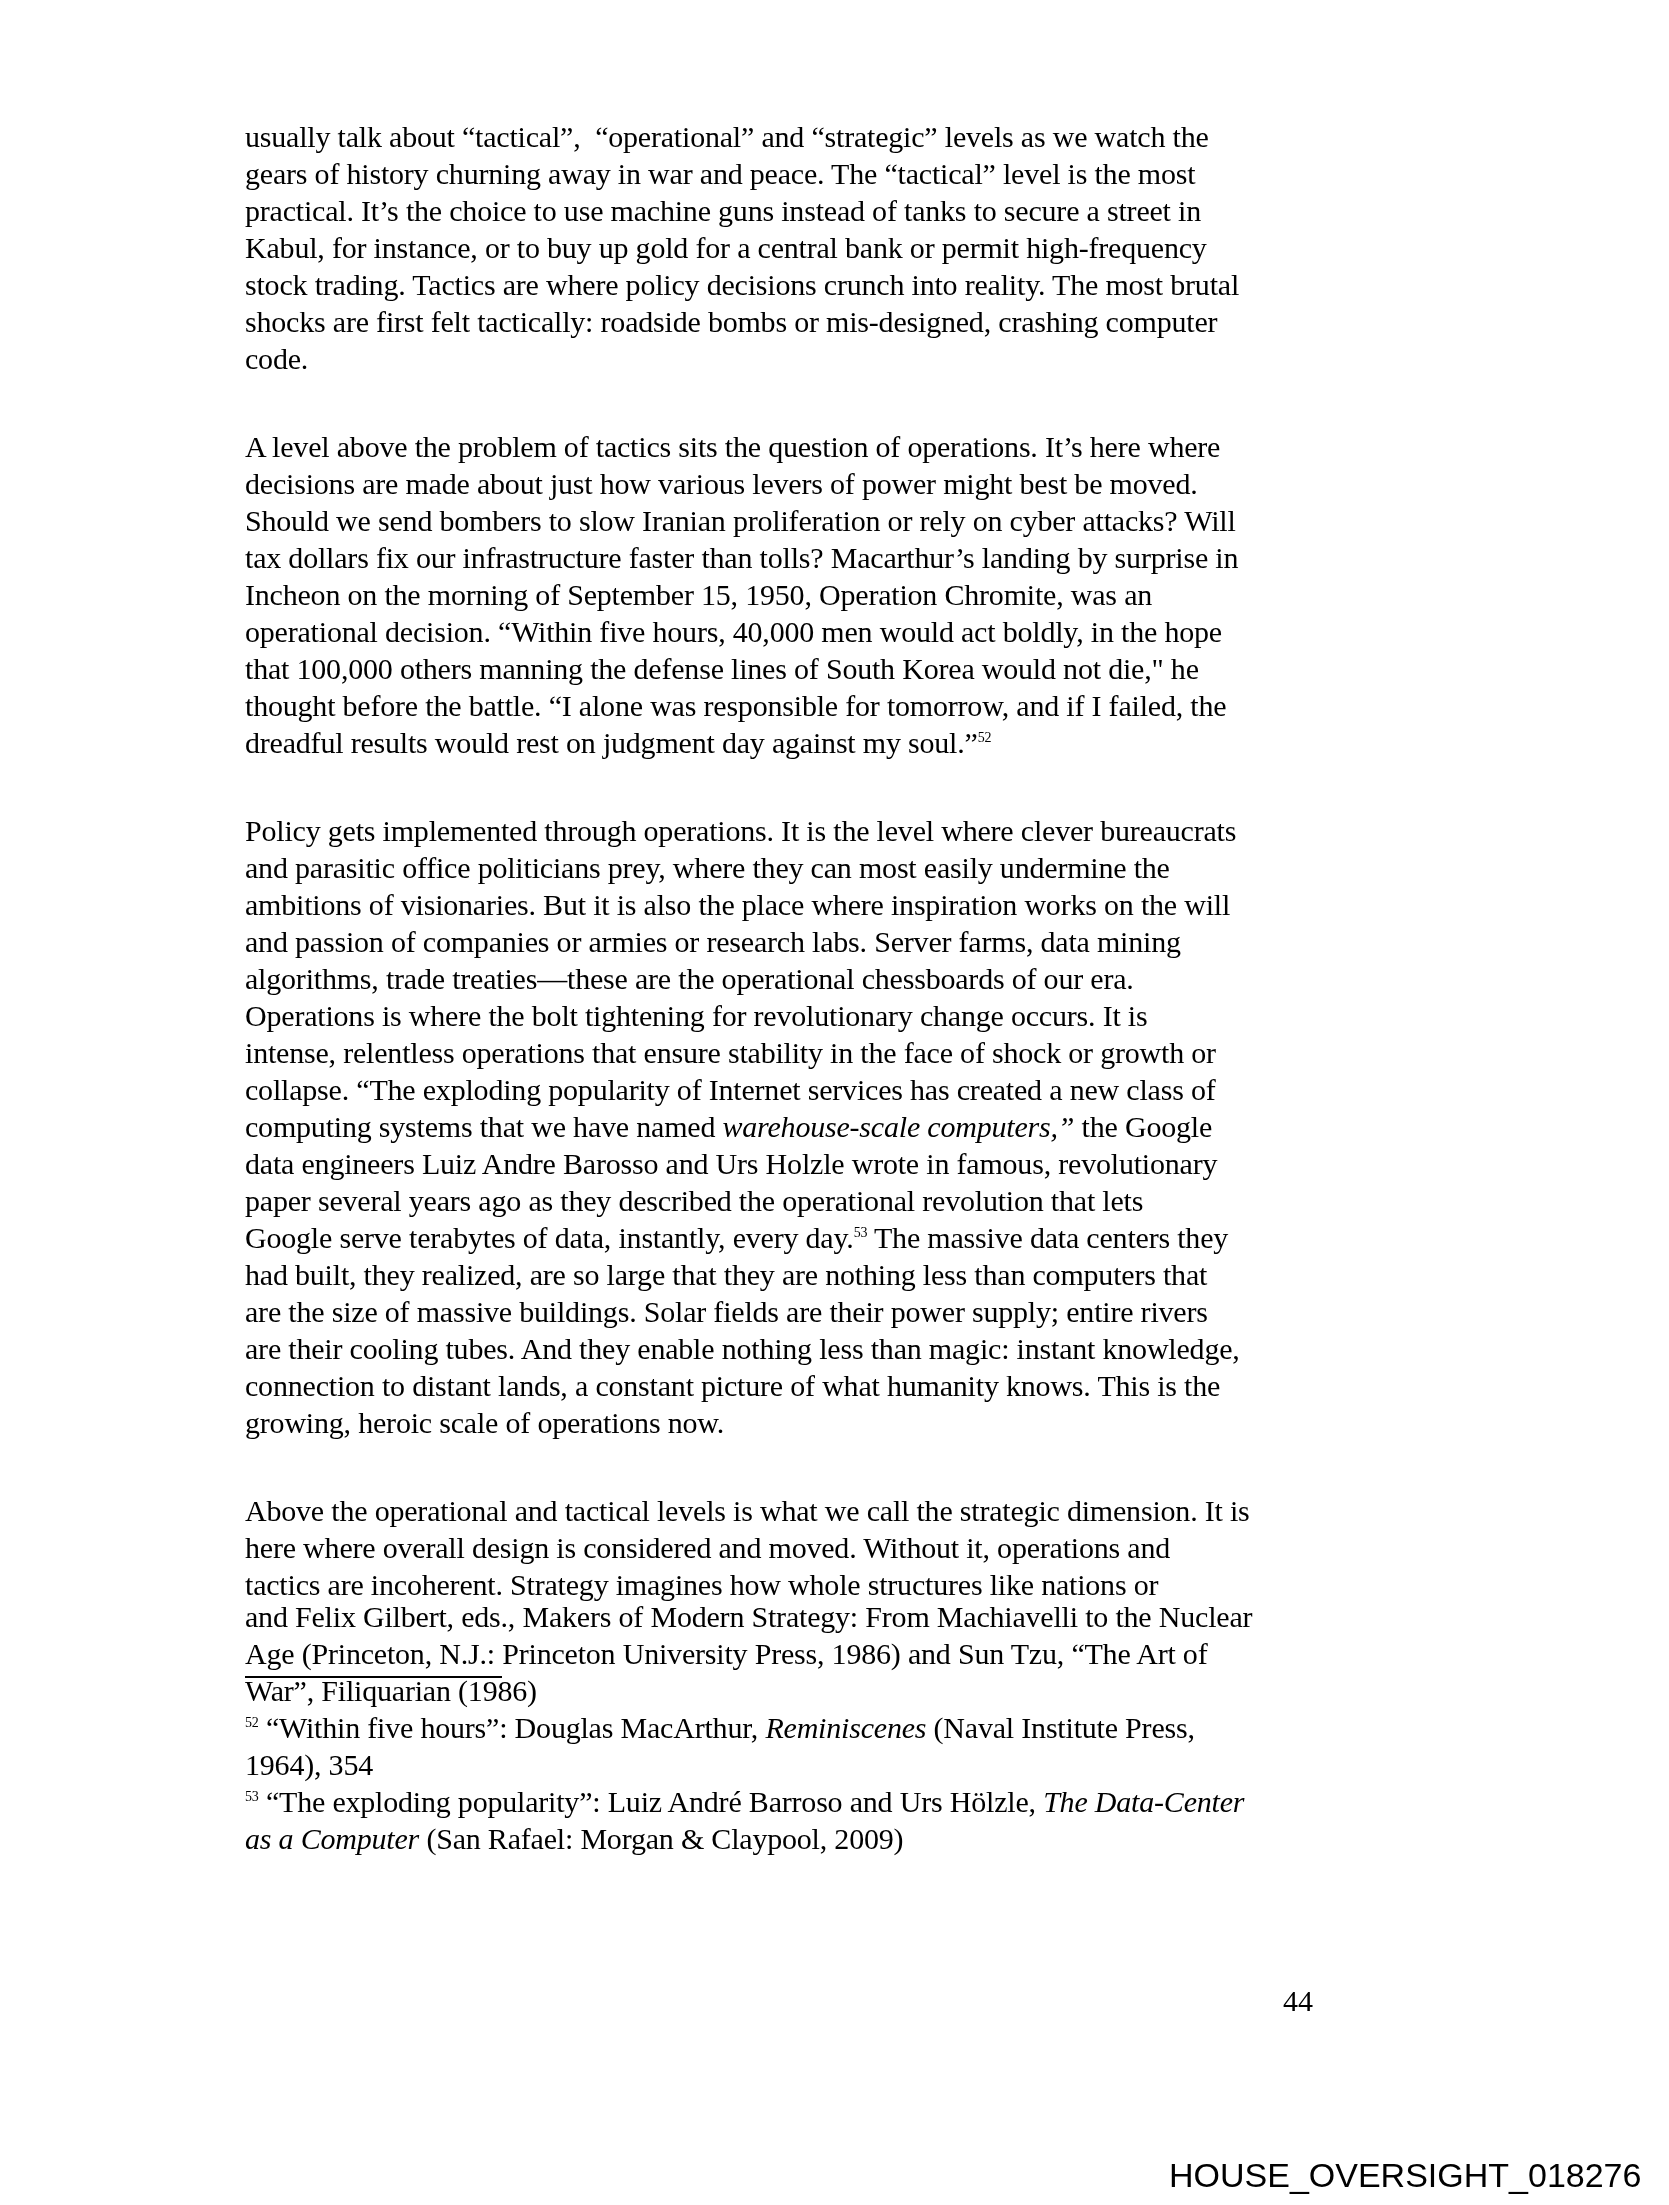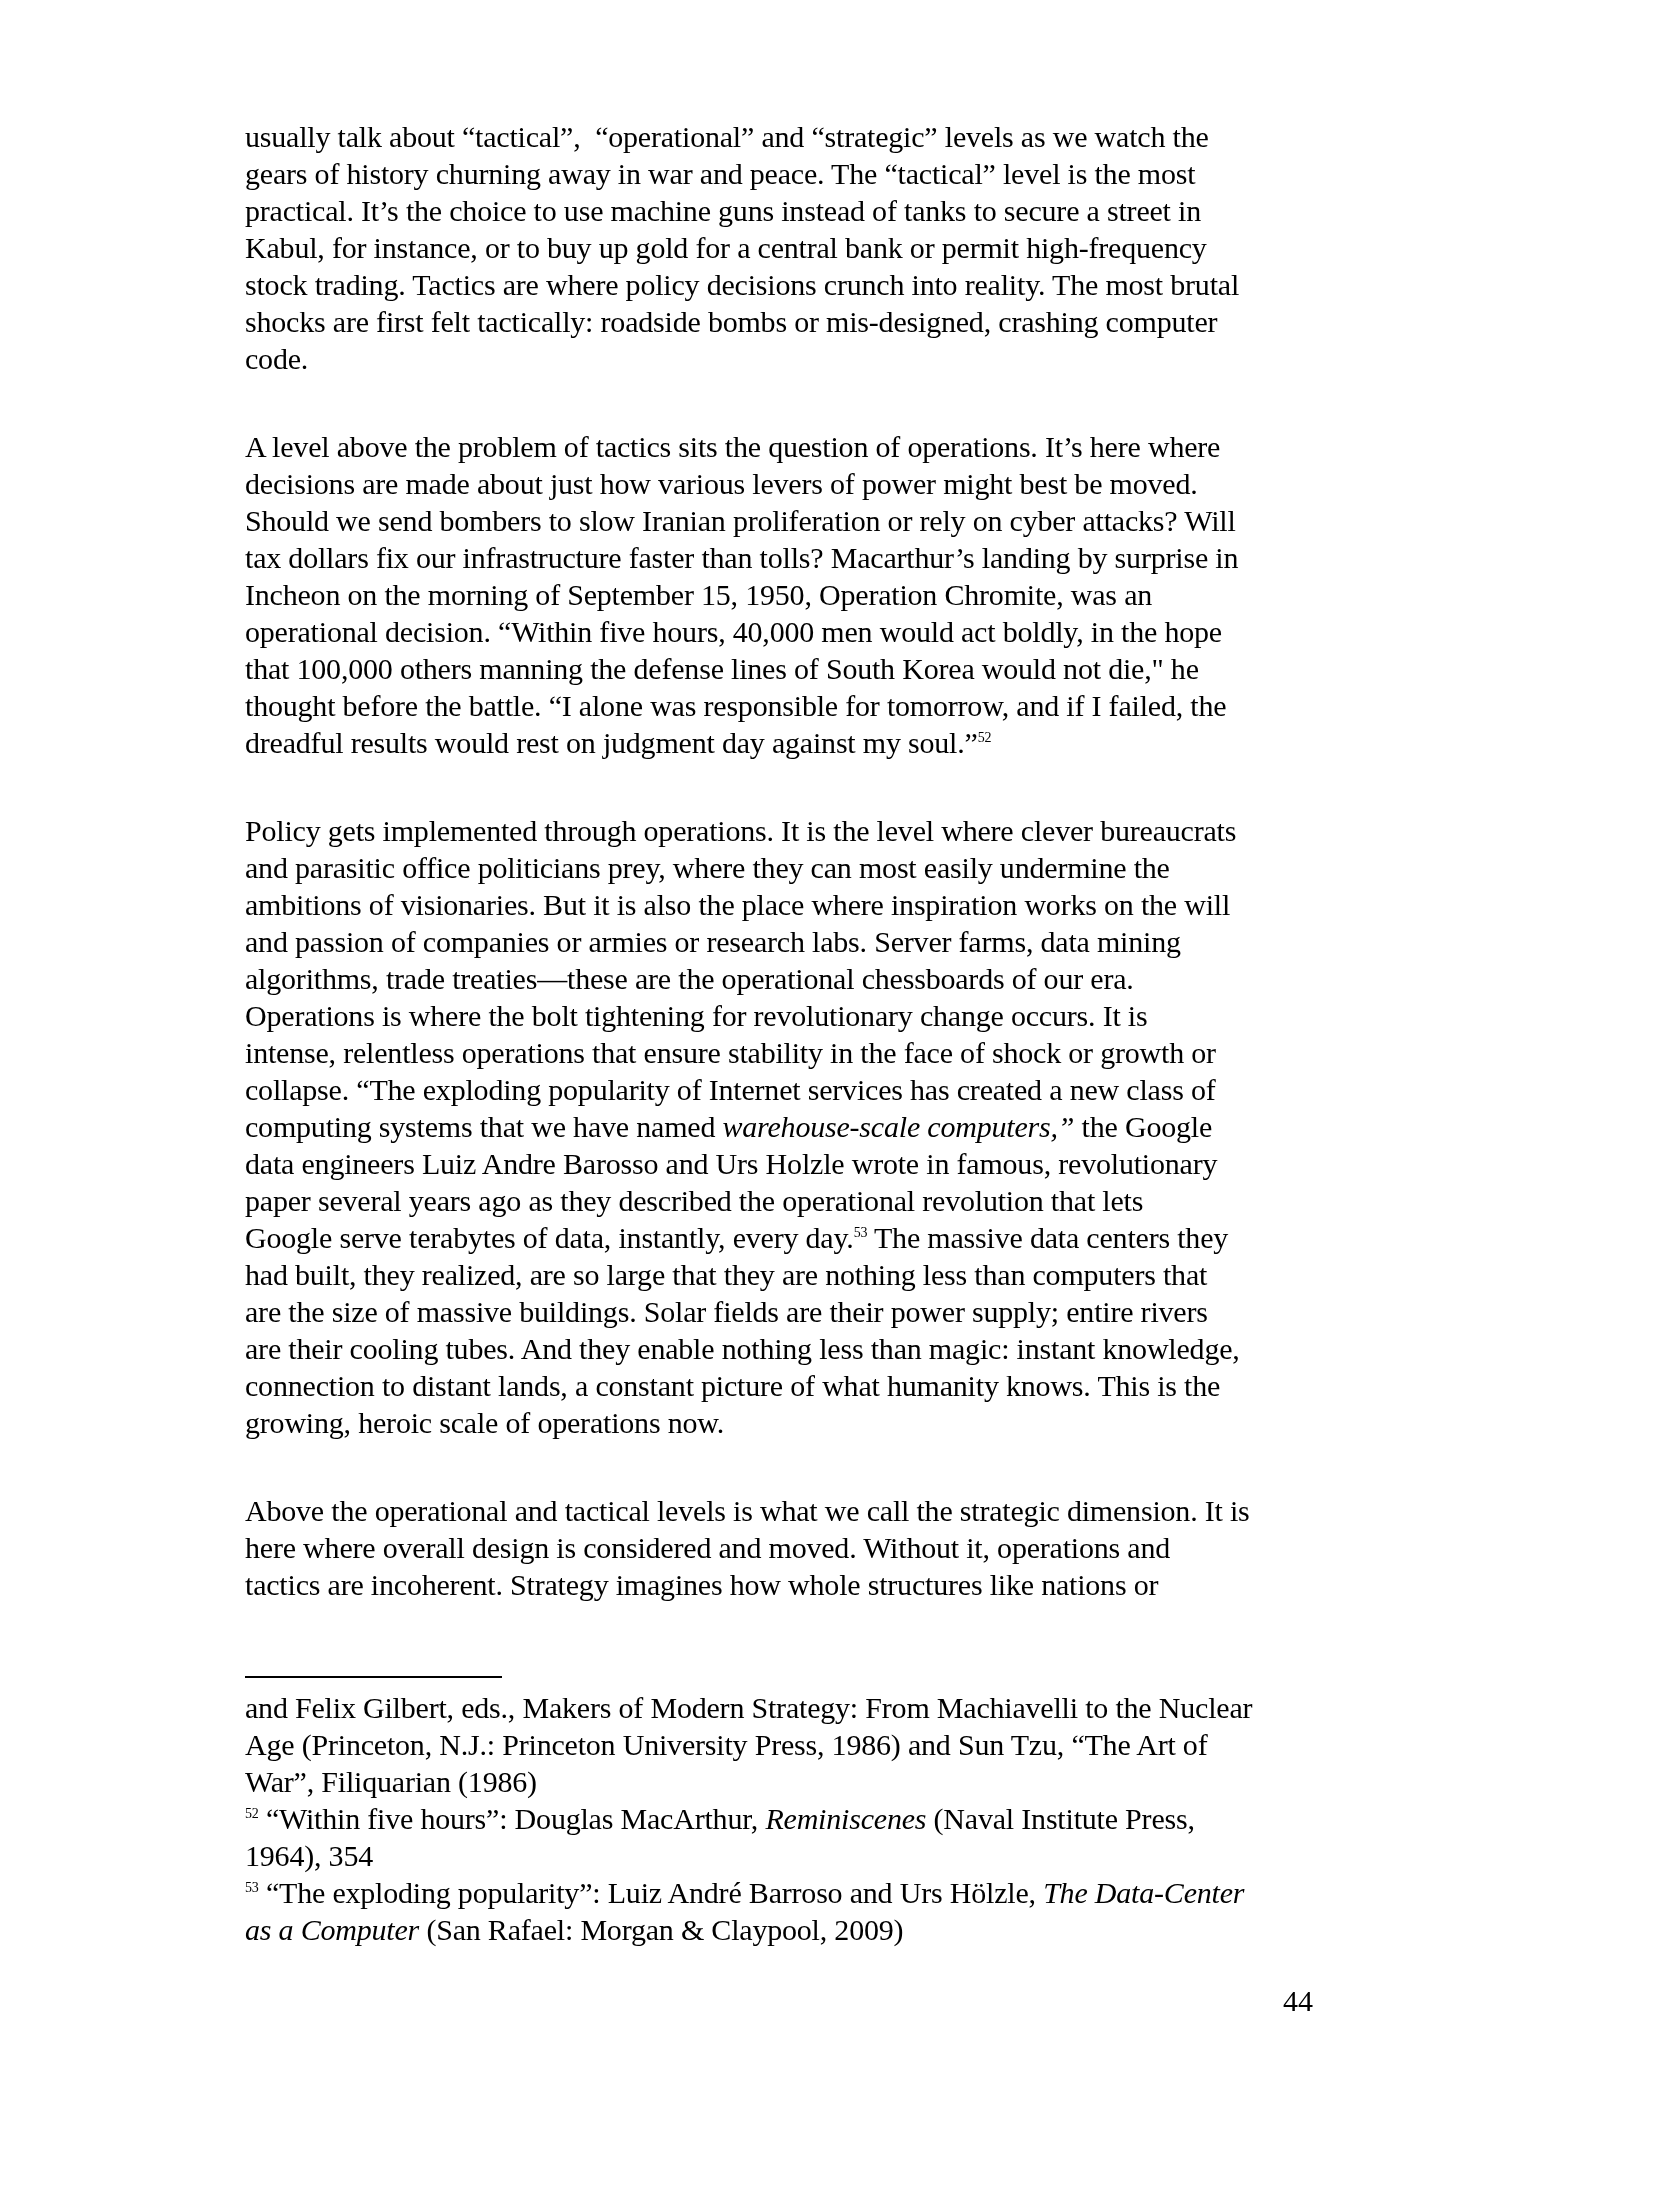--- a/index.html
+++ b/index.html
@@ -10,21 +10,21 @@
     overflow:hidden;
   }
   .page { position:absolute; inset:0; }
   .textcol {
     position:absolute; left:245px;
     font-size:30px; line-height:37px;
     letter-spacing:-0.2px;
     white-space:pre;
   }
   #body-text { top:118px; }
-  #footnotes-text { top:1689px; }
+  #footnotes-text { top:1598px; }
   #body-text .para { margin:0 13px 51px 0; }
   #footnotes-text .para { margin:0; }
   .line { white-space:pre; }
   .it { font-style:italic;font-family:Liberation Serif, serif; }
   .bo { font-weight:normal; }
   .sup { font-size:14px; vertical-align:super; line-height:0; }
   .fn-sep {
     position:absolute; left:245px; top:1676px;
     width:257px; height:0;
     border-top:2.6px solid #000000;
@@ -46,15 +46,16 @@
 <div class="page">
 
   <div id="body-text" class="textcol"><div class="para"><div class="line"><span>usually talk about “tactical”,  “operational” and “strategic” levels as we watch the</span></div><div class="line"><span>gears of history churning away in war and peace. The “tactical” level is the most</span></div><div class="line"><span>practical. It’s the choice to use machine guns instead of tanks to secure a street in</span></div><div class="line"><span>Kabul, for instance, or to buy up gold for a central bank or permit high-frequency</span></div><div class="line"><span>stock trading. Tactics are where policy decisions crunch into reality. The most brutal</span></div><div class="line"><span>shocks are first felt tactically: roadside bombs or mis-designed, crashing computer</span></div><div class="line"><span>code.</span></div></div><div class="para"><div class="line"><span>A level above the problem of tactics sits the question of operations. It’s here where</span></div><div class="line"><span>decisions are made about just how various levers of power might best be moved.</span></div><div class="line"><span>Should we send bombers to slow Iranian proliferation or rely on cyber attacks? Will</span></div><div class="line"><span>tax dollars fix our infrastructure faster than tolls? Macarthur’s landing by surprise in</span></div><div class="line"><span>Incheon on the morning of September 15, 1950, Operation Chromite, was an</span></div><div class="line"><span>operational decision. “Within five hours, 40,000 men would act boldly, in the hope</span></div><div class="line"><span>that 100,000 others manning the defense lines of South Korea would not die," he</span></div><div class="line"><span>thought before the battle. “I alone was responsible for tomorrow, and if I failed, the</span></div><div class="line"><span>dreadful results would rest on judgment day against my soul.”</span><span class="sup">52</span></div></div><div class="para"><div class="line"><span>Policy gets implemented through operations. It is the level where clever bureaucrats</span></div><div class="line"><span>and parasitic office politicians prey, where they can most easily undermine the</span></div><div class="line"><span>ambitions of visionaries. But it is also the place where inspiration works on the will</span></div><div class="line"><span>and passion of companies or armies or research labs. Server farms, data mining</span></div><div class="line"><span>algorithms, trade treaties—these are the operational chessboards of our era.</span></div><div class="line"><span>Operations is where the bolt tightening for revolutionary change occurs. It is</span></div><div class="line"><span>intense, relentless operations that ensure stability in the face of shock or growth or</span></div><div class="line"><span>collapse. “The exploding popularity of Internet services has created a new class of</span></div><div class="line"><span>computing systems that we have named </span><span class="it">warehouse-scale computers,”</span><span> the Google</span></div><div class="line"><span>data engineers Luiz Andre Barosso and Urs Holzle wrote in famous, revolutionary</span></div><div class="line"><span>paper several years ago as they described the operational revolution that lets</span></div><div class="line"><span>Google serve terabytes of data, instantly, every day.</span><span class="sup">53</span><span> The massive data centers they</span></div><div class="line"><span>had built, they realized, are so large that they are nothing less than computers that</span></div><div class="line"><span>are the size of massive buildings. Solar fields are their power supply; entire rivers</span></div><div class="line"><span>are their cooling tubes. And they enable nothing less than magic: instant knowledge,</span></div><div class="line"><span>connection to distant lands, a constant picture of what humanity knows. This is the</span></div><div class="line"><span>growing, heroic scale of operations now.</span></div></div><div class="para"><div class="line"><span>Above the operational and tactical levels is what we call the strategic dimension. It is</span></div><div class="line"><span>here where overall design is considered and moved. Without it, operations and</span></div><div class="line"><span>tactics are incoherent. Strategy imagines how whole structures like nations or</span></div></div></div>
 
   <div class="fn-sep"></div>
 
   <div id="footnotes-text" class="textcol"><div class="para"><div class="line"><span>and Felix Gilbert, eds., Makers of Modern Strategy: From Machiavelli to the Nuclear</span></div><div class="line"><span>Age (Princeton, N.J.: Princeton University Press, 1986) and Sun Tzu, “The Art of</span></div><div class="line"><span>War”, Filiquarian (1986)</span></div></div><div class="para"><div class="line"><span class="sup">52</span><span> </span><span class="bo">“Within five hours”</span><span>: Douglas MacArthur, </span><span class="it">Reminiscenes</span><span> (Naval Institute Press,</span></div><div class="line"><span>1964), 354</span></div></div><div class="para"><div class="line"><span class="sup">53</span><span> </span><span class="bo">“The exploding popularity”</span><span>: Luiz André Barroso and Urs Hölzle, </span><span class="it">The Data-Center</span></div><div class="line"><span class="it">as a Computer</span><span> (San Rafael: Morgan &amp; Claypool, 2009)</span></div></div></div>
 
   <div class="page-number">44</div>
 
+  <div class="stamp">HOUSE_OVERSIGHT_018276</div>
 
 </div>
 
 
 </body></html>

